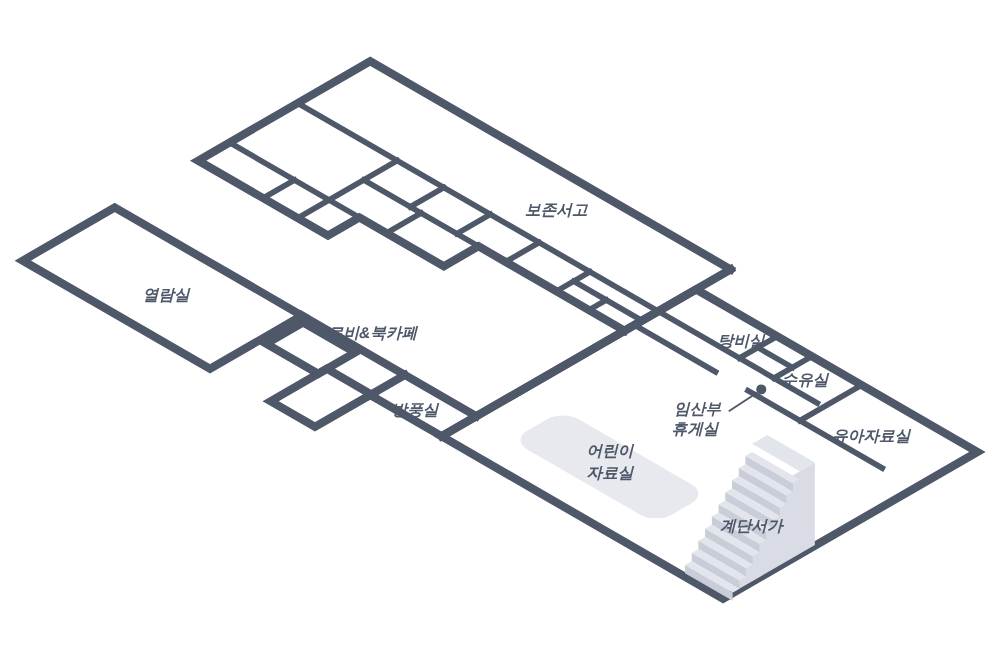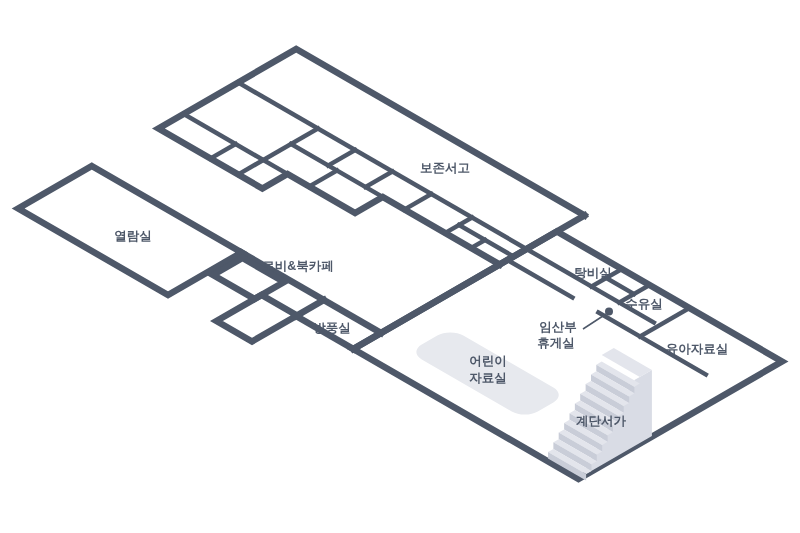--- a/index.html
+++ b/index.html
@@ -1,17 +1,17 @@
 <!DOCTYPE html>
 <html><head>
 <meta charset="utf-8">
 <style>
   html,body{margin:0;padding:0;background:#ffffff;}
   #stage{position:relative;width:800px;height:533px;background:#ffffff;overflow:hidden;
-         font-family:"Liberation Sans","DejaVu Sans",sans-serif;}
+         font-family:"Liberation Sans","DejaVu Sans",sans-serif;font-style:italic;}
   svg text{font-family:"Liberation Sans","DejaVu Sans",sans-serif;font-weight:bold;font-size:12.5px;}
 </style>
 </head>
 <body>
 
 <div id="stage">
 <svg width="800" height="533" viewBox="0 0 800 533">
 
   <g transform="matrix(0.866,0.5,-0.866,0.5,0,0)">
 

